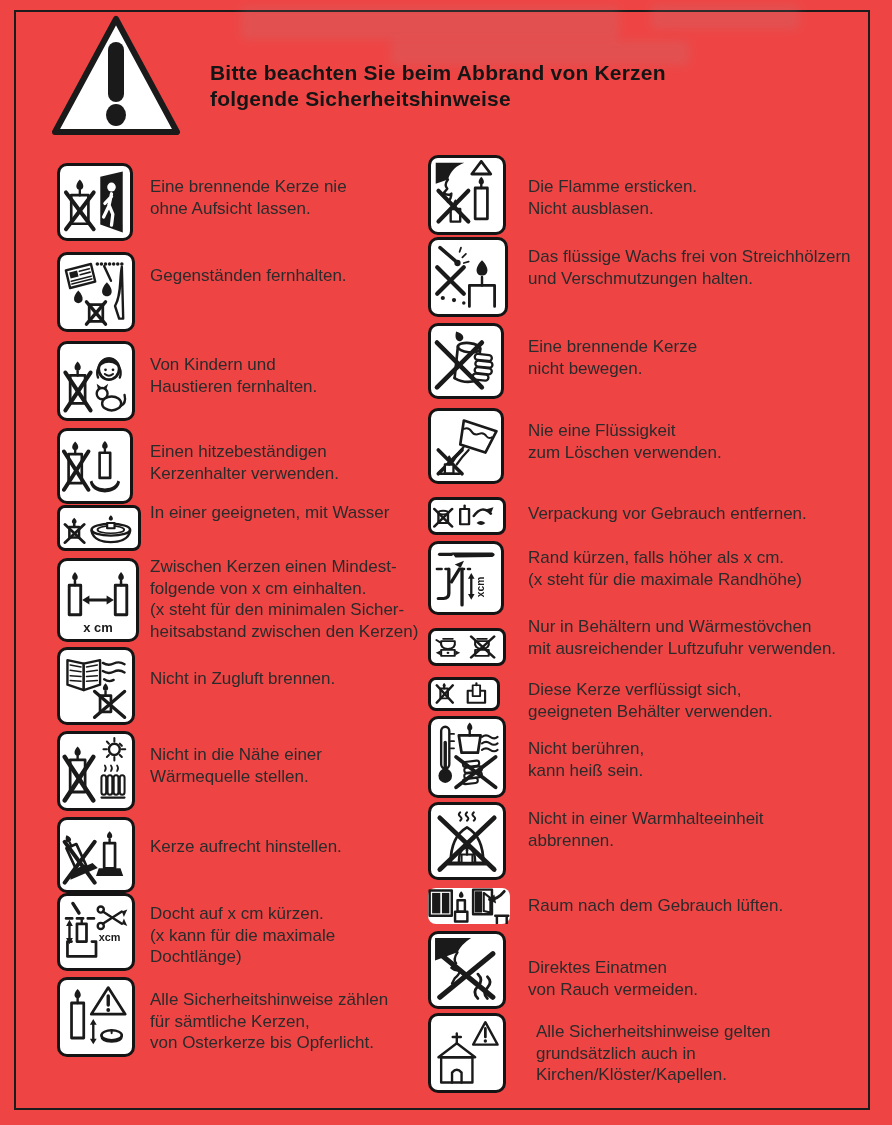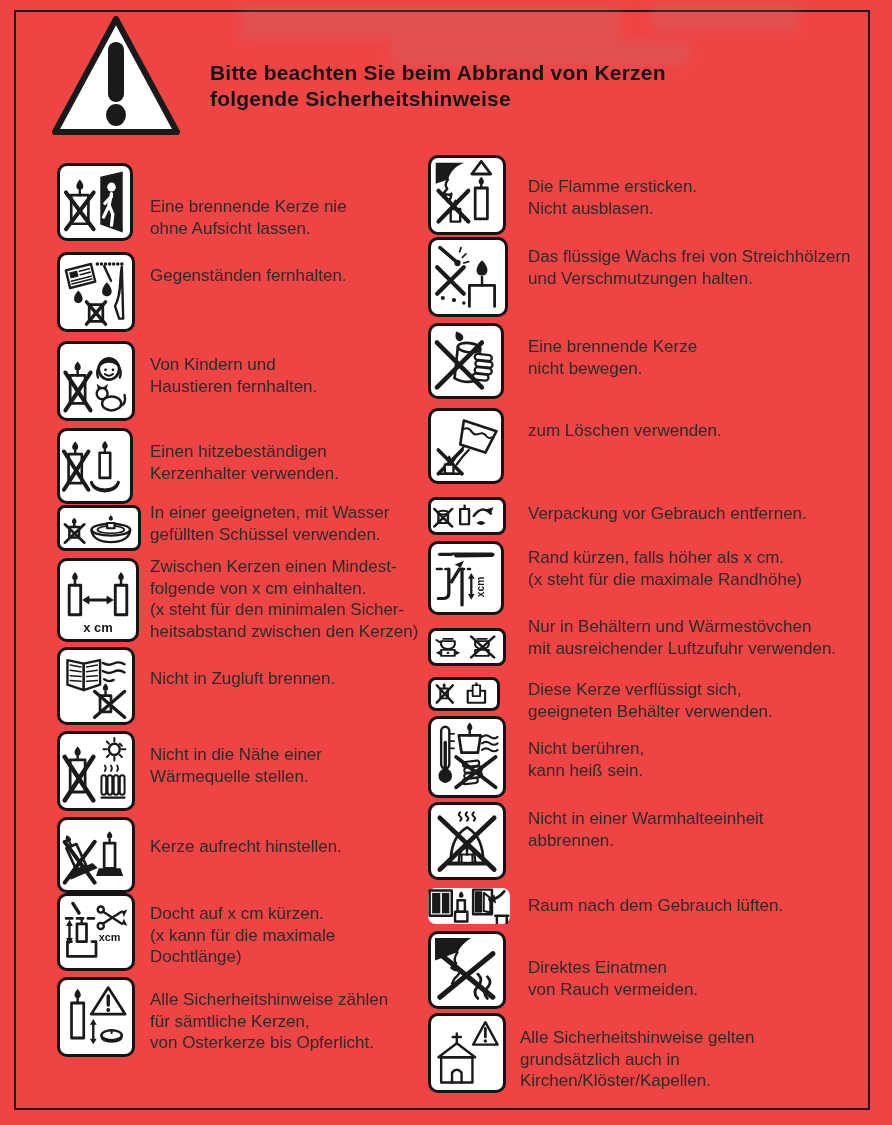--- a/index.html
+++ b/index.html
@@ -51,21 +51,21 @@
               <line x1="48" y1="36" x2="6" y2="90"></line>
             </g>
 <path d="M58 13 L92 5 L92 95 L58 83 Z" fill="#1a1a1a" stroke="none"></path>
 <circle cx="75" cy="28" r="6.5" fill="#fff" stroke="none"></circle>
 <g stroke="#fff" stroke-width="5" fill="none">
               <path d="M75 38 L71 56 L63 72 M71 54 L77 68 L75 84 M75 42 L65 52"></path>
             </g>
           </g>
         </svg>
       </div>
-      <div class="itext" style="left: 150px; top: 176px; margin-top: 20px;">
+      <div class="itext" style="left: 150px; top: 176px;">
         <div>Eine brennende Kerze nie</div>
         <div>ohne Aufsicht lassen.</div>
       </div>
       <div class="icon-box" style="left: 57px; top: 252px; width: 78px; height: 80px;">
         <svg viewBox="0 0 100 100" preserveAspectRatio="none">
           <g stroke="#1a1a1a" fill="none" stroke-linecap="round" stroke-linejoin="round">
             <g transform="rotate(-14 28 26)">
               <rect x="8" y="14" width="38" height="26" fill="#fff" stroke-width="3.5"></rect>
               <rect x="12" y="18" width="12" height="9" fill="#1a1a1a" stroke="none"></rect>
               <g stroke-width="2.4">
@@ -163,21 +163,20 @@
 <ellipse cx="66" cy="30" rx="26" ry="9" fill="#fff" stroke-width="3.5"></ellipse>
 <ellipse cx="66" cy="30" rx="18" ry="5.5" fill="none" stroke-width="2.5"></ellipse>
 <path d="M40 32 C42 46 56 49 66 49 C76 49 90 46 92 32" fill="none" stroke-width="3.5"></path>
 <rect x="61" y="20" width="10" height="8" fill="#fff" stroke-width="3"></rect>
             <path d="M66 8 C61.6 12.4 62.96 16 66 16 C69.04 16 70.4 12.4 66 8Z" fill="#1a1a1a" stroke="none"></path>
           </g>
         </svg>
       </div>
       <div class="itext" style="left: 150px; top: 502px;">
         <div>In einer geeigneten, mit Wasser</div>
-        <div>gefüllten Schüssel verwenden.</div>
       </div>
       <div class="icon-box" style="left: 57px; top: 558px; width: 82px; height: 84px;">
         <svg viewBox="0 0 100 100" preserveAspectRatio="none">
           <g stroke="#1a1a1a" fill="none" stroke-linecap="round" stroke-linejoin="round">
             <rect x="10" y="30" width="16" height="40" fill="#fff" stroke-width="4"></rect>
             <line x1="18" y1="30" x2="18" y2="24" stroke-width="3.5"></line>
             <path d="M18 12 C11.95 18.05 13.82 23 18 23 C22.18 23 24.05 18.05 18 12Z" fill="#1a1a1a" stroke="none"></path>
 <rect x="74" y="30" width="16" height="40" fill="#fff" stroke-width="4"></rect>
             <line x1="82" y1="30" x2="82" y2="24" stroke-width="3.5"></line>
             <path d="M82 12 C75.95 18.05 77.82 23 82 23 C86.18 23 88.05 18.05 82 12Z" fill="#1a1a1a" stroke="none"></path>
@@ -435,20 +434,21 @@
               <line x1="44" y1="56" x2="8" y2="92"></line>
             </g>
 <rect x="18" y="78" width="13" height="14" fill="#fff" stroke-width="3.5"></rect>
             <line x1="24.5" y1="78" x2="24.5" y2="72" stroke-width="3.5"></line>
             <path d="M24.5 64 C20.1 68.4 21.46 72 24.5 72 C27.54 72 28.9 68.4 24.5 64Z" fill="#1a1a1a" stroke="none"></path>
 <line x1="10" y1="92" x2="40" y2="92" stroke-width="4"></line>
           </g>
         </svg>
       </div>
       <div class="itext" style="left: 528px; top: 420px;">
+        <div>Nie eine Flüssigkeit</div>
         <div>zum Löschen verwenden.</div>
       </div>
       <div class="icon-box wide" style="left: 428px; top: 497px; width: 78px; height: 38px;">
         <svg viewBox="0 0 100 48" preserveAspectRatio="none">
           <g stroke="#1a1a1a" fill="none" stroke-linecap="round" stroke-linejoin="round">
             <rect x="8" y="18" width="14" height="18" fill="#fff" stroke-width="3.5"></rect>
             <ellipse cx="15" cy="18" rx="7" ry="3" fill="#fff" stroke-width="3"></ellipse>
             <g stroke-width="4" stroke-linecap="round">
               <line x1="2" y1="12" x2="28" y2="42"></line>
               <line x1="28" y1="12" x2="2" y2="42"></line>
@@ -645,19 +645,19 @@
             </g>
 <path d="M28 92 L28 78 Q35 70 42 78 L42 92" fill="none" stroke-width="3.5"></path>
 <line x1="35" y1="22" x2="35" y2="36" stroke-width="3.5"></line>
             <line x1="29" y1="27" x2="41" y2="27" stroke-width="3.5"></line>
 <polygon points="77,6 95,38 59,38" fill="#fff" stroke-width="3.5" stroke-linejoin="round"></polygon>
 <line x1="77" y1="15" x2="77" y2="27" stroke-width="4" stroke-linecap="round"></line>
             <circle cx="77" cy="33" r="2.5" fill="#1a1a1a" stroke="none"></circle>
           </g>
         </svg>
       </div>
-      <div class="itext" style="left: 520px; top: 1021px; margin-top: 6px;">
+      <div class="itext" style="left: 536px; top: 1021px;">
         <div>Alle Sicherheitshinweise gelten</div>
         <div>grundsätzlich auch in</div>
         <div>Kirchen/Klöster/Kapellen.</div>
       </div>
     </div>
 </div>
 
 </body></html>

